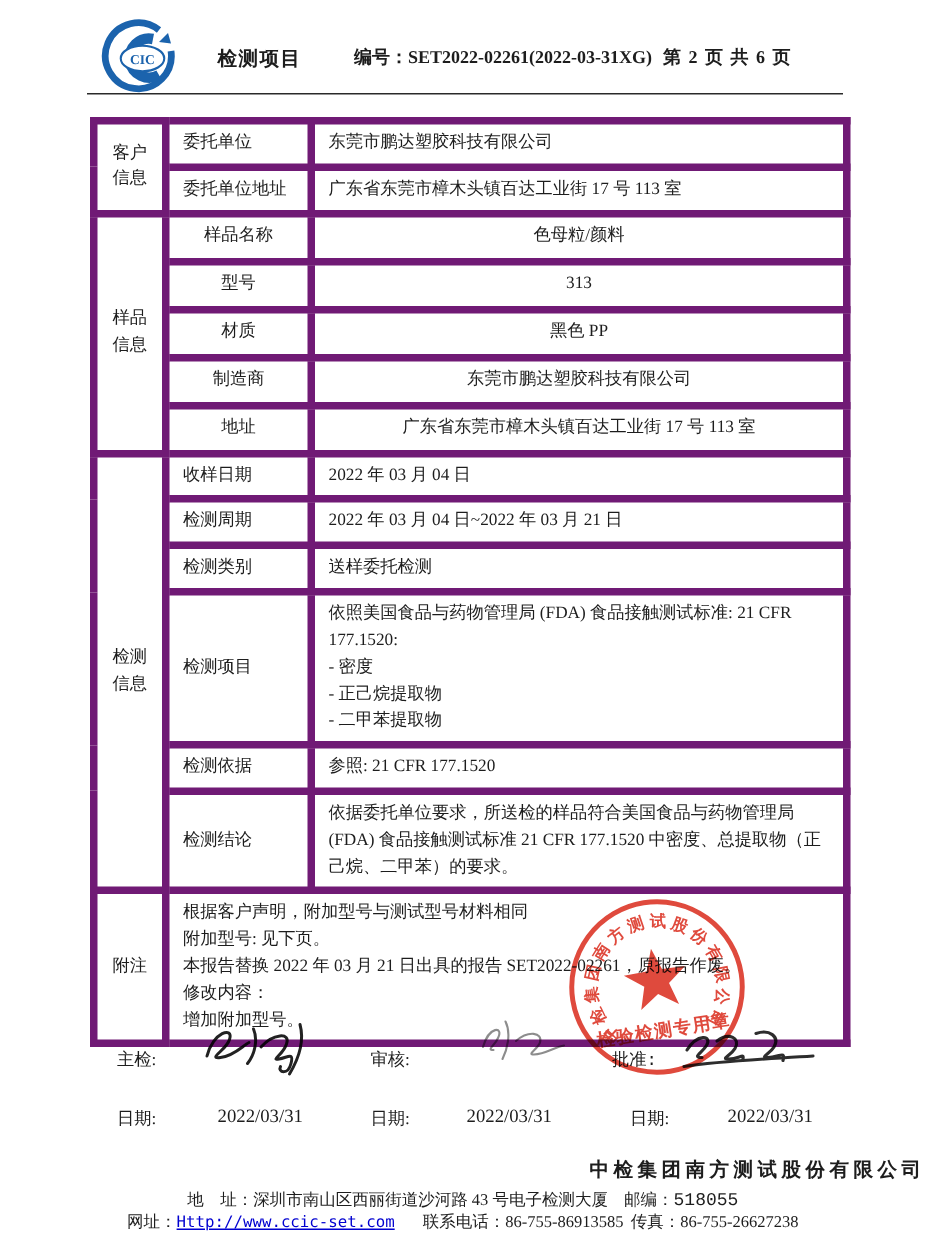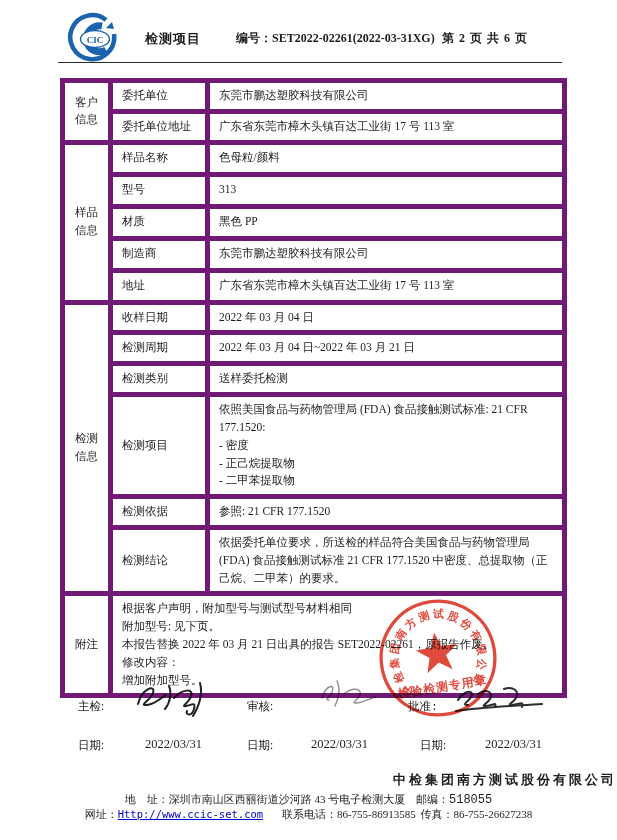--- a/index.html
+++ b/index.html
@@ -13,21 +13,21 @@
   .hdr-pages { position:absolute; left:442px; top:30px; font-size:12px; font-weight:bold; letter-spacing:1px; }
   .hdr-rule  { position:absolute; left:58px; top:62px; width:504px; border-top:1.6px solid #2a2a2a; }
   .logo { position:absolute; left:62px; top:12px; width:62px; height:54px; }
 
   
   table.report { position:absolute; left:60px; top:78px; width:502px; border-collapse:collapse; table-layout:fixed; }
   table.report td { border:5px solid #701a75; font-size:11.5px; line-height:1.55; padding:4px 9px; vertical-align:middle; color:#1d1d1d; }
   td.sec { text-align:center; white-space:pre-line; line-height:2.0; padding:4px 2px; }
   td.lbl { padding-left:11px; }
   .h30 td { height:29px; }
-  .h33 td { height:32px; }
+  .h33 td { height:32px;text-align:center; }
   .h26 td { height:26px; }
   .multiline { white-space:pre-line; line-height:1.9;margin-top:40px; }
   td.concl { line-height:1.55; }
   td.note { white-space:pre-line; line-height:1.75; padding:5px 11px; }
 
   
   .role-lbl { position:absolute; font-size:11.5px; z-index:1; }
   .date-lbl { position:absolute; font-size:11.5px; }
   .date-val { position:absolute; font-size:12.5px; }
   .sig { position:absolute; z-index:6; mix-blend-mode:multiply; }

